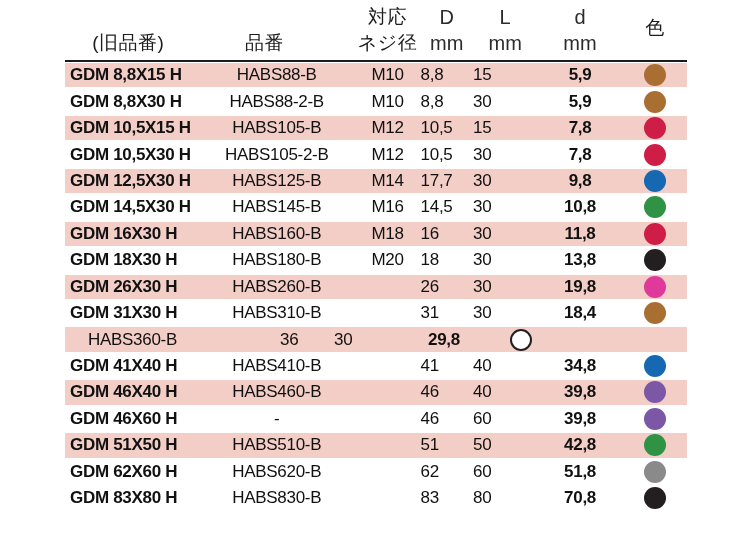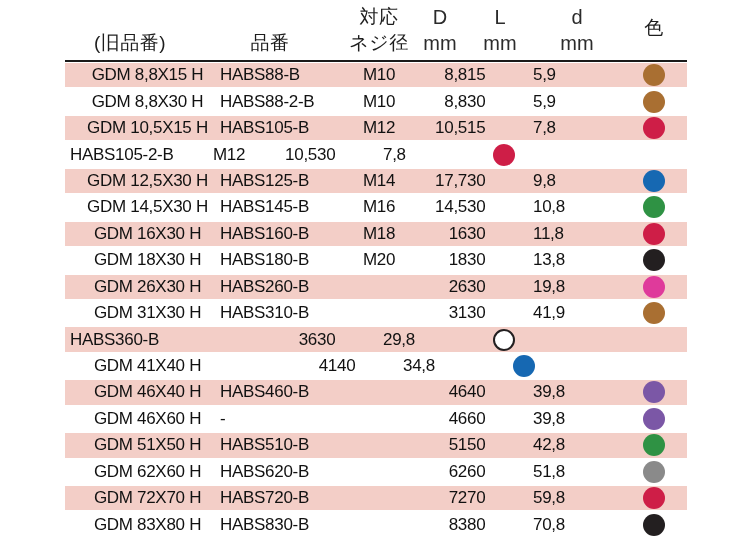--- a/index.html
+++ b/index.html
@@ -13,26 +13,26 @@
   .hcol{display:flex;flex-direction:column;justify-content:flex-end;align-items:center;
         box-sizing:border-box;padding-bottom:4px;color:#1d1d1d;}
   .hline{line-height:26px;font-size:19px;letter-spacing:0.5px;}
   .hline.latin{font-size:20px;letter-spacing:0;color:#2b2b2b;}
   .rule{height:2px;background:#1a1a1a;}
   .row{display:flex;height:26.44px;align-items:center;box-sizing:border-box;}
   .row.stripe{background:#f3cec7;border-top:1.5px solid #ffffff;border-bottom:1px solid #ffffff;}
   .cell{box-sizing:border-box;font-size:17px;color:#111111;letter-spacing:-0.3px;
         white-space:nowrap;overflow:visible;}
   
-  .c1{width:150px;text-align:center;padding-left:15px;font-weight:400;}
-  .c2{width:130px;text-align:left;padding-left:5px;}
-  .c3{width:68px;text-align:center;}
-  .c4{width:54px;text-align:right;}
+  .c1{width:150px;text-align:left;padding-left:5px;font-weight:700;}
+  .c2{width:130px;text-align:center;padding-left:5px;}
+  .c3{width:68px;text-align:center;margin-left:17px;}
+  .c4{width:54px;text-align:left;}
   .c5{width:66px;}
-  .c6{width:88px;text-align:left;}
+  .c6{width:88px;text-align:center;font-weight:bold;}
   .c7{width:66px;text-align:center;display:flex;align-items:center;justify-content:center;}
   .hcol.c1,.hcol.c2,.hcol.c3,.hcol.c4,.hcol.c5,.hcol.c6,.hcol.c7{
     font-weight:400;padding-left:0;text-align:center;display:flex;}
   .dot{display:inline-block;width:22px;height:22px;border-radius:50%;box-sizing:border-box;}
   .dot.outlined{border:2px solid #231f20;}
 </style>
 </head>
 <body>
 
 <div class="table">
@@ -92,20 +92,21 @@
         <div class="cell c2">HABS105-B</div>
         <div class="cell c3">M12</div>
         <div class="cell c4">10,5</div>
         <div class="cell c5">15</div>
         <div class="cell c6">7,8</div>
         <div class="cell c7">
           <span class="dot" style="background: rgb(206, 30, 71);"></span>
         </div>
       </div>
       <div class="row">
+        <div class="cell c1">GDM 10,5X30 H</div>
         <div class="cell c2">HABS105-2-B</div>
         <div class="cell c3">M12</div>
         <div class="cell c4">10,5</div>
         <div class="cell c5">30</div>
         <div class="cell c6">7,8</div>
         <div class="cell c7">
           <span class="dot" style="background: rgb(206, 30, 71);"></span>
         </div>
       </div>
       <div class="row stripe">
@@ -162,37 +163,38 @@
         <div class="cell c7">
           <span class="dot" style="background: rgb(223, 58, 155);"></span>
         </div>
       </div>
       <div class="row">
         <div class="cell c1">GDM 31X30 H</div>
         <div class="cell c2">HABS310-B</div>
         <div class="cell c3"></div>
         <div class="cell c4">31</div>
         <div class="cell c5">30</div>
-        <div class="cell c6">41,9</div>
+        <div class="cell c6">18,4</div>
         <div class="cell c7">
           <span class="dot" style="background: rgb(169, 111, 50);"></span>
         </div>
       </div>
       <div class="row stripe">
         <div class="cell c2">HABS360-B</div>
         <div class="cell c3"></div>
         <div class="cell c4">36</div>
         <div class="cell c5">30</div>
         <div class="cell c6">29,8</div>
         <div class="cell c7">
           <span class="dot outlined" style="background: rgb(255, 255, 255);"></span>
         </div>
       </div>
       <div class="row">
         <div class="cell c1">GDM 41X40 H</div>
+        <div class="cell c2">HABS410-B</div>
         <div class="cell c3"></div>
         <div class="cell c4">41</div>
         <div class="cell c5">40</div>
         <div class="cell c6">34,8</div>
         <div class="cell c7">
           <span class="dot" style="background: rgb(22, 104, 178);"></span>
         </div>
       </div>
       <div class="row stripe">
         <div class="cell c1">GDM 46X40 H</div>
@@ -231,31 +233,20 @@
         <div class="cell c1">GDM 62X60 H</div>
         <div class="cell c2">HABS620-B</div>
         <div class="cell c3"></div>
         <div class="cell c4">62</div>
         <div class="cell c5">60</div>
         <div class="cell c6">51,8</div>
         <div class="cell c7">
           <span class="dot" style="background: rgb(138, 138, 138);"></span>
         </div>
       </div>
-      <div class="row stripe">
-        <div class="cell c1">GDM 72X70 H</div>
-        <div class="cell c2">HABS720-B</div>
-        <div class="cell c3"></div>
-        <div class="cell c4">72</div>
-        <div class="cell c5">70</div>
-        <div class="cell c6">59,8</div>
-        <div class="cell c7">
-          <span class="dot" style="background: rgb(206, 30, 71);"></span>
-        </div>
-      </div>
       <div class="row">
         <div class="cell c1">GDM 83X80 H</div>
         <div class="cell c2">HABS830-B</div>
         <div class="cell c3"></div>
         <div class="cell c4">83</div>
         <div class="cell c5">80</div>
         <div class="cell c6">70,8</div>
         <div class="cell c7">
           <span class="dot" style="background: rgb(35, 31, 32);"></span>
         </div>

